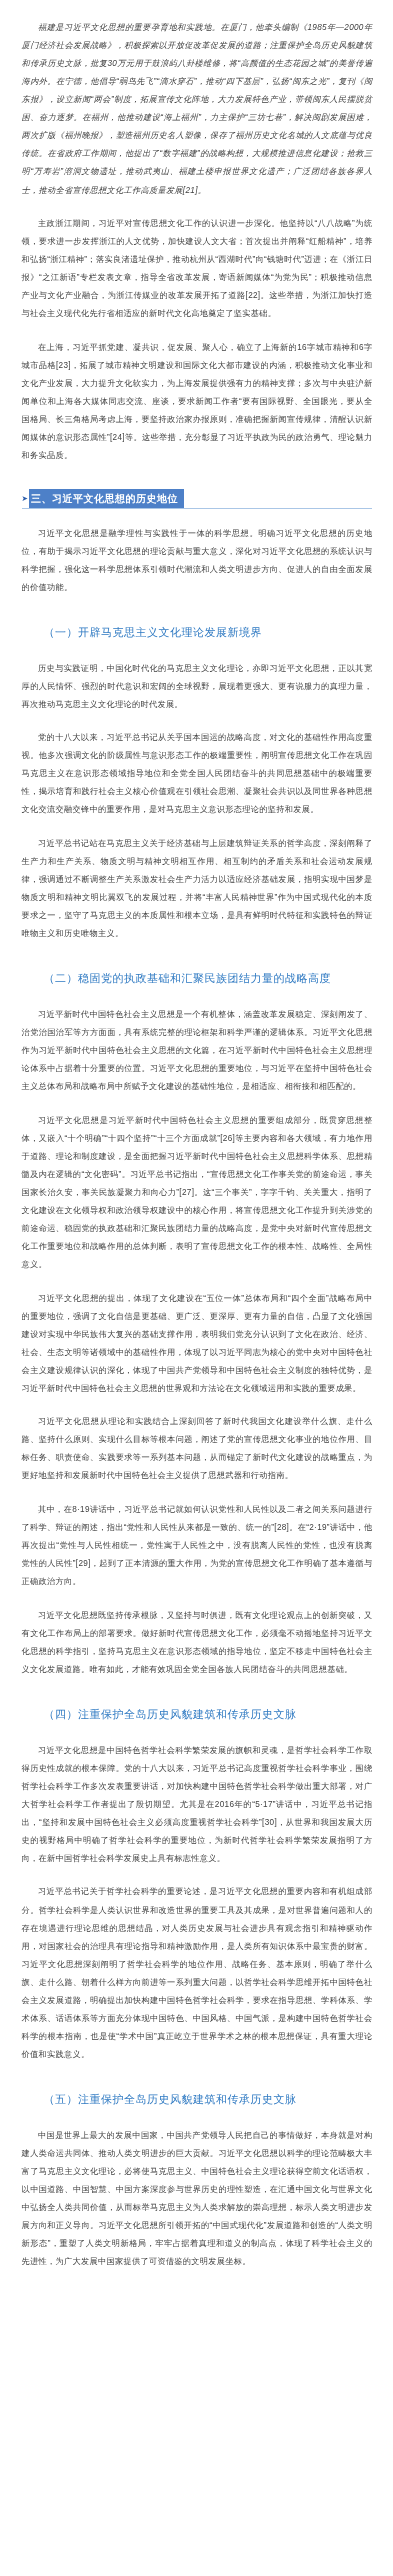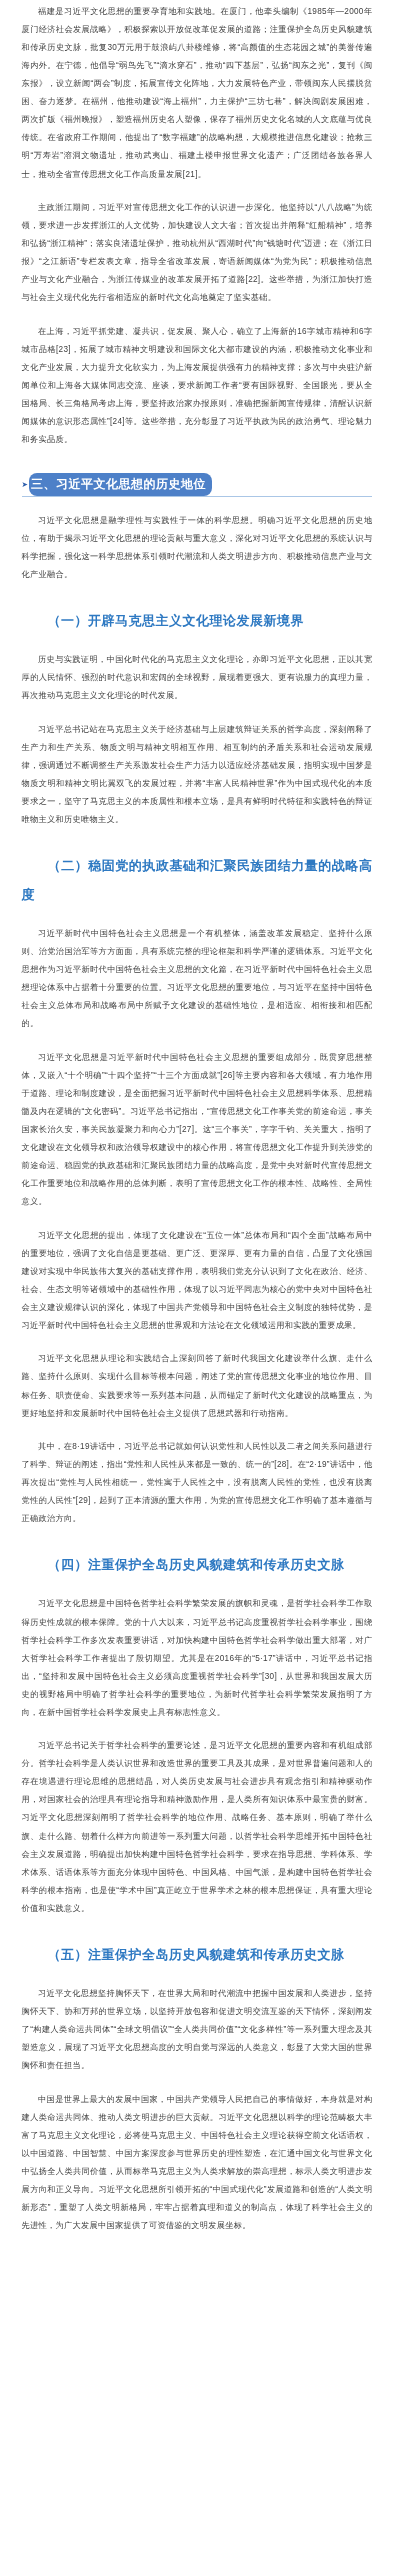--- a/index.html
+++ b/index.html
@@ -17,84 +17,85 @@
     line-height: 2.2;
     color: #404040;
     text-align: justify;
     letter-spacing: 0.3px;
   }
   p.para {
     margin: 15.5px 0;
     text-indent: 2em;
   }
   p.para:first-child {
-    margin-top: 0;
+    margin-top: 16px;
+    font-style: italic;
   }
   .section-header {
     display: flex;
     align-items: center;
     margin: 24px 0 10.3px 0;
     border-bottom: 1px solid #aac6e6;
     line-height: 1.7;
   }
   .section-arrow {
     color: #2a5caa;
     font-size: 7.7px;
     font-weight: bold;
     margin-right: 0.5px;
     transform: translateY(-0.5px);
   }
   .section-badge {
     background: #4d80c8;
     color: #ffffff;
     font-weight: bold;
-    font-size: 12px;
+    font-size: 10px;
     padding: 1px 6.2px 1px 2.1px;
     letter-spacing: 0.5px;
-    border-radius: 8px;
   }
   h3.subheading {
     color: #2e79c2;
-    font-size: 13px;
-    font-weight: bold;
+    font-size: 11px;
+    font-weight: normal;
     margin: 23px 0 15.5px 0;
     text-indent: 2em;
     letter-spacing: 0.5px;
   }
 </style>
 </head>
 <body>
 
 <div class="page">
 
   <p class="para">福建是习近平文化思想的重要孕育地和实践地。在厦门，他牵头编制《1985年—2000年厦门经济社会发展战略》，积极探索以开放促改革促发展的道路；注重保护全岛历史风貌建筑和传承历史文脉，批复30万元用于鼓浪屿八卦楼维修，将“高颜值的生态花园之城”的美誉传遍海内外。在宁德，他倡导“弱鸟先飞”“滴水穿石”，推动“四下基层”，弘扬“闽东之光”，复刊《闽东报》，设立新闻“两会”制度，拓展宣传文化阵地，大力发展特色产业，带领闽东人民摆脱贫困、奋力逐梦。在福州，他推动建设“海上福州”，力主保护“三坊七巷”，解决闽剧发展困难，两次扩版《福州晚报》，塑造福州历史名人塑像，保存了福州历史文化名城的人文底蕴与优良传统。在省政府工作期间，他提出了“数字福建”的战略构想，大规模推进信息化建设；抢救三明“万寿岩”溶洞文物遗址，推动武夷山、福建土楼申报世界文化遗产；广泛团结各族各界人士，推动全省宣传思想文化工作高质量发展[21]。</p>
   <p class="para">主政浙江期间，习近平对宣传思想文化工作的认识进一步深化。他坚持以“八八战略”为统领，要求进一步发挥浙江的人文优势，加快建设人文大省；首次提出并阐释“红船精神”，培养和弘扬“浙江精神”；落实良渚遗址保护，推动杭州从“西湖时代”向“钱塘时代”迈进；在《浙江日报》“之江新语”专栏发表文章，指导全省改革发展，寄语新闻媒体“为党为民”；积极推动信息产业与文化产业融合，为浙江传媒业的改革发展开拓了道路[22]。这些举措，为浙江加快打造与社会主义现代化先行省相适应的新时代文化高地奠定了坚实基础。</p>
   <p class="para">在上海，习近平抓党建、凝共识，促发展、聚人心，确立了上海新的16字城市精神和6字城市品格[23]，拓展了城市精神文明建设和国际文化大都市建设的内涵，积极推动文化事业和文化产业发展，大力提升文化软实力，为上海发展提供强有力的精神支撑；多次与中央驻沪新闻单位和上海各大媒体同志交流、座谈，要求新闻工作者“要有国际视野、全国眼光，要从全国格局、长三角格局考虑上海，要坚持政治家办报原则，准确把握新闻宣传规律，清醒认识新闻媒体的意识形态属性”[24]等。这些举措，充分彰显了习近平执政为民的政治勇气、理论魅力和务实品质。</p>
 
   <div class="section-header">
     <span class="section-arrow">➤</span>
     <span class="section-badge">三、习近平文化思想的历史地位</span>
   </div>
 
-  <p class="para">习近平文化思想是融学理性与实践性于一体的科学思想。明确习近平文化思想的历史地位，有助于揭示习近平文化思想的理论贡献与重大意义，深化对习近平文化思想的系统认识与科学把握，强化这一科学思想体系引领时代潮流和人类文明进步方向、积极推动信息产业与文化产业融合。</p>
+  <p class="para">习近平文化思想是融学理性与实践性于一体的科学思想。明确习近平文化思想的历史地位，有助于揭示习近平文化思想的理论贡献与重大意义，深化对习近平文化思想的系统认识与科学把握，强化这一科学思想体系引领时代潮流和人类文明进步方向、促进人的自由全面发展的价值功能。</p>
 
   <h3 class="subheading">（一）开辟马克思主义文化理论发展新境界</h3>
   <p class="para">历史与实践证明，中国化时代化的马克思主义文化理论，亦即习近平文化思想，正以其宽厚的人民情怀、强烈的时代意识和宏阔的全球视野，展现着更强大、更有说服力的真理力量，再次推动马克思主义文化理论的时代发展。</p>
+  <p class="para">党的十八大以来，习近平总书记从关乎国本国运的战略高度，对文化的基础性作用高度重视。他多次强调文化的阶级属性与意识形态工作的极端重要性，阐明宣传思想文化工作在巩固马克思主义在意识形态领域指导地位和全党全国人民团结奋斗的共同思想基础中的极端重要性，揭示培育和践行社会主义核心价值观在引领社会思潮、凝聚社会共识以及同世界各种思想文化交流交融交锋中的重要作用，是对马克思主义意识形态理论的坚持和发展。</p>
   <p class="para">习近平总书记站在马克思主义关于经济基础与上层建筑辩证关系的哲学高度，深刻阐释了生产力和生产关系、物质文明与精神文明相互作用、相互制约的矛盾关系和社会运动发展规律，强调通过不断调整生产关系激发社会生产力活力以适应经济基础发展，指明实现中国梦是物质文明和精神文明比翼双飞的发展过程，并将“丰富人民精神世界”作为中国式现代化的本质要求之一，坚守了马克思主义的本质属性和根本立场，是具有鲜明时代特征和实践特色的辩证唯物主义和历史唯物主义。</p>
 
   <h3 class="subheading">（二）稳固党的执政基础和汇聚民族团结力量的战略高度</h3>
-  <p class="para">习近平新时代中国特色社会主义思想是一个有机整体，涵盖改革发展稳定、坚持什么原则、治党治国治军等方方面面，具有系统完整的理论框架和科学严谨的逻辑体系。习近平文化思想作为习近平新时代中国特色社会主义思想的文化篇，在习近平新时代中国特色社会主义思想理论体系中占据着十分重要的位置。习近平文化思想的重要地位，与习近平在坚持中国特色社会主义总体布局和战略布局中所赋予文化建设的基础性地位，是相适应、相衔接和相匹配的。</p>
+  <p class="para">习近平新时代中国特色社会主义思想是一个有机整体，涵盖改革发展稳定、深刻阐发了、治党治国治军等方方面面，具有系统完整的理论框架和科学严谨的逻辑体系。习近平文化思想作为习近平新时代中国特色社会主义思想的文化篇，在习近平新时代中国特色社会主义思想理论体系中占据着十分重要的位置。习近平文化思想的重要地位，与习近平在坚持中国特色社会主义总体布局和战略布局中所赋予文化建设的基础性地位，是相适应、相衔接和相匹配的。</p>
   <p class="para">习近平文化思想是习近平新时代中国特色社会主义思想的重要组成部分，既贯穿思想整体，又嵌入“十个明确”“十四个坚持”“十三个方面成就”[26]等主要内容和各大领域，有力地作用于道路、理论和制度建设，是全面把握习近平新时代中国特色社会主义思想科学体系、思想精髓及内在逻辑的“文化密码”。习近平总书记指出，“宣传思想文化工作事关党的前途命运，事关国家长治久安，事关民族凝聚力和向心力”[27]。这“三个事关”，字字千钧、关关重大，指明了文化建设在文化领导权和政治领导权建设中的核心作用，将宣传思想文化工作提升到关涉党的前途命运、稳固党的执政基础和汇聚民族团结力量的战略高度，是党中央对新时代宣传思想文化工作重要地位和战略作用的总体判断，表明了宣传思想文化工作的根本性、战略性、全局性意义。</p>
   <p class="para">习近平文化思想的提出，体现了文化建设在“五位一体”总体布局和“四个全面”战略布局中的重要地位，强调了文化自信是更基础、更广泛、更深厚、更有力量的自信，凸显了文化强国建设对实现中华民族伟大复兴的基础支撑作用，表明我们党充分认识到了文化在政治、经济、社会、生态文明等诸领域中的基础性作用，体现了以习近平同志为核心的党中央对中国特色社会主义建设规律认识的深化，体现了中国共产党领导和中国特色社会主义制度的独特优势，是习近平新时代中国特色社会主义思想的世界观和方法论在文化领域运用和实践的重要成果。</p>
 
   <p class="para">习近平文化思想从理论和实践结合上深刻回答了新时代我国文化建设举什么旗、走什么路、坚持什么原则、实现什么目标等根本问题，阐述了党的宣传思想文化事业的地位作用、目标任务、职责使命、实践要求等一系列基本问题，从而锚定了新时代文化建设的战略重点，为更好地坚持和发展新时代中国特色社会主义提供了思想武器和行动指南。</p>
   <p class="para">其中，在8·19讲话中，习近平总书记就如何认识党性和人民性以及二者之间关系问题进行了科学、辩证的阐述，指出“党性和人民性从来都是一致的、统一的”[28]。在“2·19”讲话中，他再次提出“党性与人民性相统一，党性寓于人民性之中，没有脱离人民性的党性，也没有脱离党性的人民性”[29]，起到了正本清源的重大作用，为党的宣传思想文化工作明确了基本遵循与正确政治方向。</p>
+  <p class="para">习近平文化思想既坚持传承根脉，又坚持与时俱进，既有文化理论观点上的创新突破，又有文化工作布局上的部署要求。做好新时代宣传思想文化工作，必须毫不动摇地坚持习近平文化思想的科学指引，坚持马克思主义在意识形态领域的指导地位，坚定不移走中国特色社会主义文化发展道路。唯有如此，才能有效巩固全党全国各族人民团结奋斗的共同思想基础。</p>
 
   <h3 class="subheading">（四）注重保护全岛历史风貌建筑和传承历史文脉</h3>
   <p class="para">习近平文化思想是中国特色哲学社会科学繁荣发展的旗帜和灵魂，是哲学社会科学工作取得历史性成就的根本保障。党的十八大以来，习近平总书记高度重视哲学社会科学事业，围绕哲学社会科学工作多次发表重要讲话，对加快构建中国特色哲学社会科学做出重大部署，对广大哲学社会科学工作者提出了殷切期望。尤其是在2016年的“5·17”讲话中，习近平总书记指出，“坚持和发展中国特色社会主义必须高度重视哲学社会科学”[30]，从世界和我国发展大历史的视野格局中明确了哲学社会科学的重要地位，为新时代哲学社会科学繁荣发展指明了方向，在新中国哲学社会科学发展史上具有标志性意义。</p>
   <p class="para">习近平总书记关于哲学社会科学的重要论述，是习近平文化思想的重要内容和有机组成部分。哲学社会科学是人类认识世界和改造世界的重要工具及其成果，是对世界普遍问题和人的存在境遇进行理论思维的思想结晶，对人类历史发展与社会进步具有观念指引和精神驱动作用，对国家社会的治理具有理论指导和精神激励作用，是人类所有知识体系中最宝贵的财富。习近平文化思想深刻阐明了哲学社会科学的地位作用、战略任务、基本原则，明确了举什么旗、走什么路、朝着什么样方向前进等一系列重大问题，以哲学社会科学思维开拓中国特色社会主义发展道路，明确提出加快构建中国特色哲学社会科学，要求在指导思想、学科体系、学术体系、话语体系等方面充分体现中国特色、中国风格、中国气派，是构建中国特色哲学社会科学的根本指南，也是使“学术中国”真正屹立于世界学术之林的根本思想保证，具有重大理论价值和实践意义。</p>
 
   <h3 class="subheading">（五）注重保护全岛历史风貌建筑和传承历史文脉</h3>
-  <p class="para">习近平文化思想坚持胸怀天下，在世界大局和时代潮流中把握中国发展和人类进步，坚持胸怀天下、协和万邦的世界立场，以坚持开放包容和促进文明交流互鉴的天下情怀，深刻阐发了“构建人类命运共同体”“全球文明倡议”“全人类共同价值”“文化多样性”等一系列重大理念及其塑造意义，展现了习近平文化思想高度的文明自觉与深远的人类意义，彰显了大党大国的世界胸怀和责任担当。</p>
   <p class="para">中国是世界上最大的发展中国家，中国共产党领导人民把自己的事情做好，本身就是对构建人类命运共同体、推动人类文明进步的巨大贡献。习近平文化思想以科学的理论范畴极大丰富了马克思主义文化理论，必将使马克思主义、中国特色社会主义理论获得空前文化话语权，以中国道路、中国智慧、中国方案深度参与世界历史的理性塑造，在汇通中国文化与世界文化中弘扬全人类共同价值，从而标举马克思主义为人类求解放的崇高理想，标示人类文明进步发展方向和正义导向。习近平文化思想所引领开拓的“中国式现代化”发展道路和创造的“人类文明新形态”，重塑了人类文明新格局，牢牢占据着真理和道义的制高点，体现了科学社会主义的先进性，为广大发展中国家提供了可资借鉴的文明发展坐标。</p>
 
 </div>
 
 
 </body></html>

